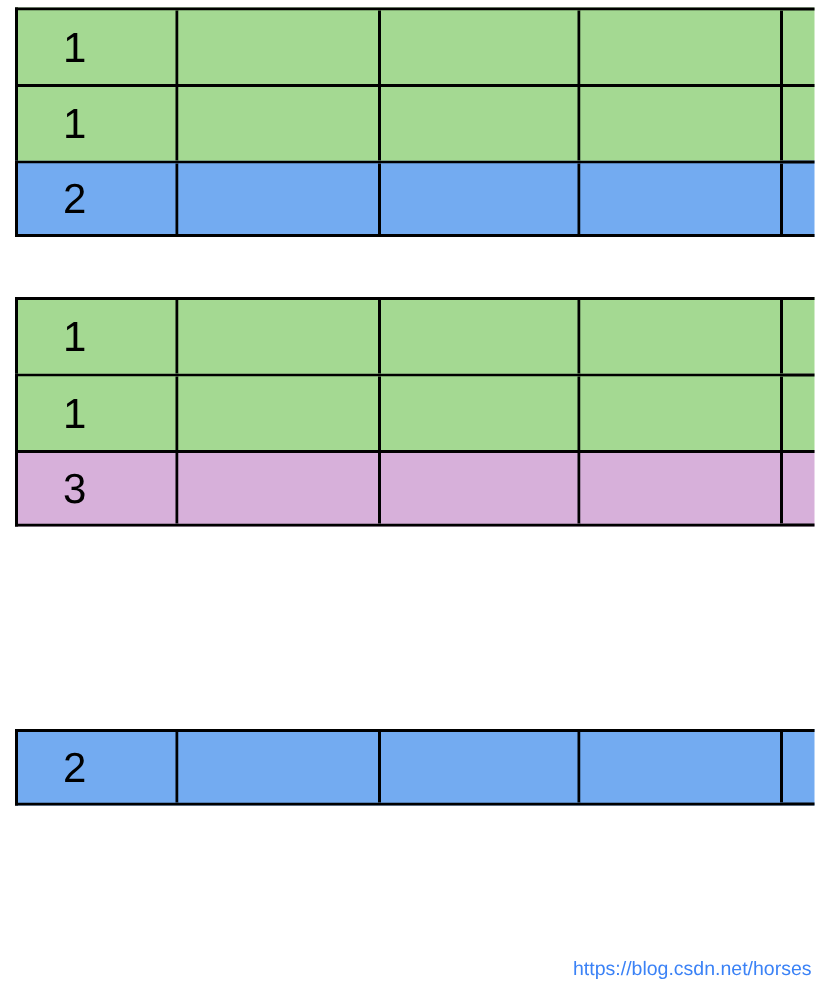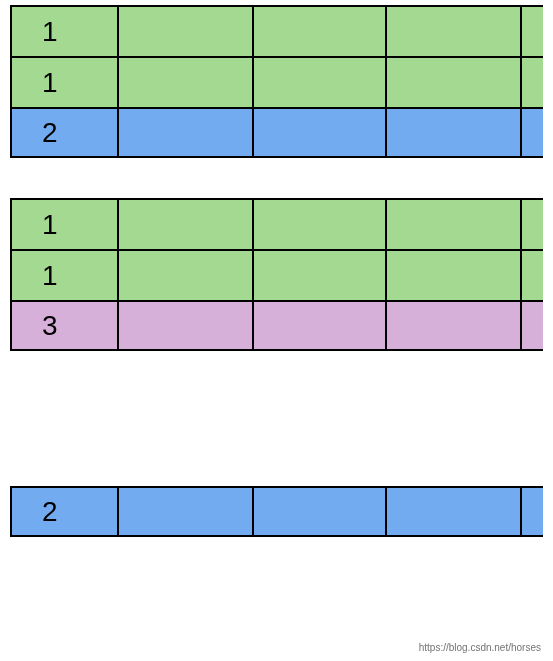--- a/index.html
+++ b/index.html
@@ -53,22 +53,22 @@
     .cell.col4 {
       width: 135px;
     }
     .green { background: #a4d992; }
     .blue { background: #73abf1; }
     .purple { background: #d7b0da; }
     .watermark {
       position: absolute;
       bottom: 8px;
       right: 12px;
-      font-size: 10px;
-      color: #737373;
+      font-size: 13px;
+      color: #3b82f6;
       font-family: Arial, sans-serif;
     }
   </style>
 </head>
 <body>
 
 <div class="table-block">
   <div class="row green">
     <div class="cell col1 green">1</div>
     <div class="cell col2 green"></div>

